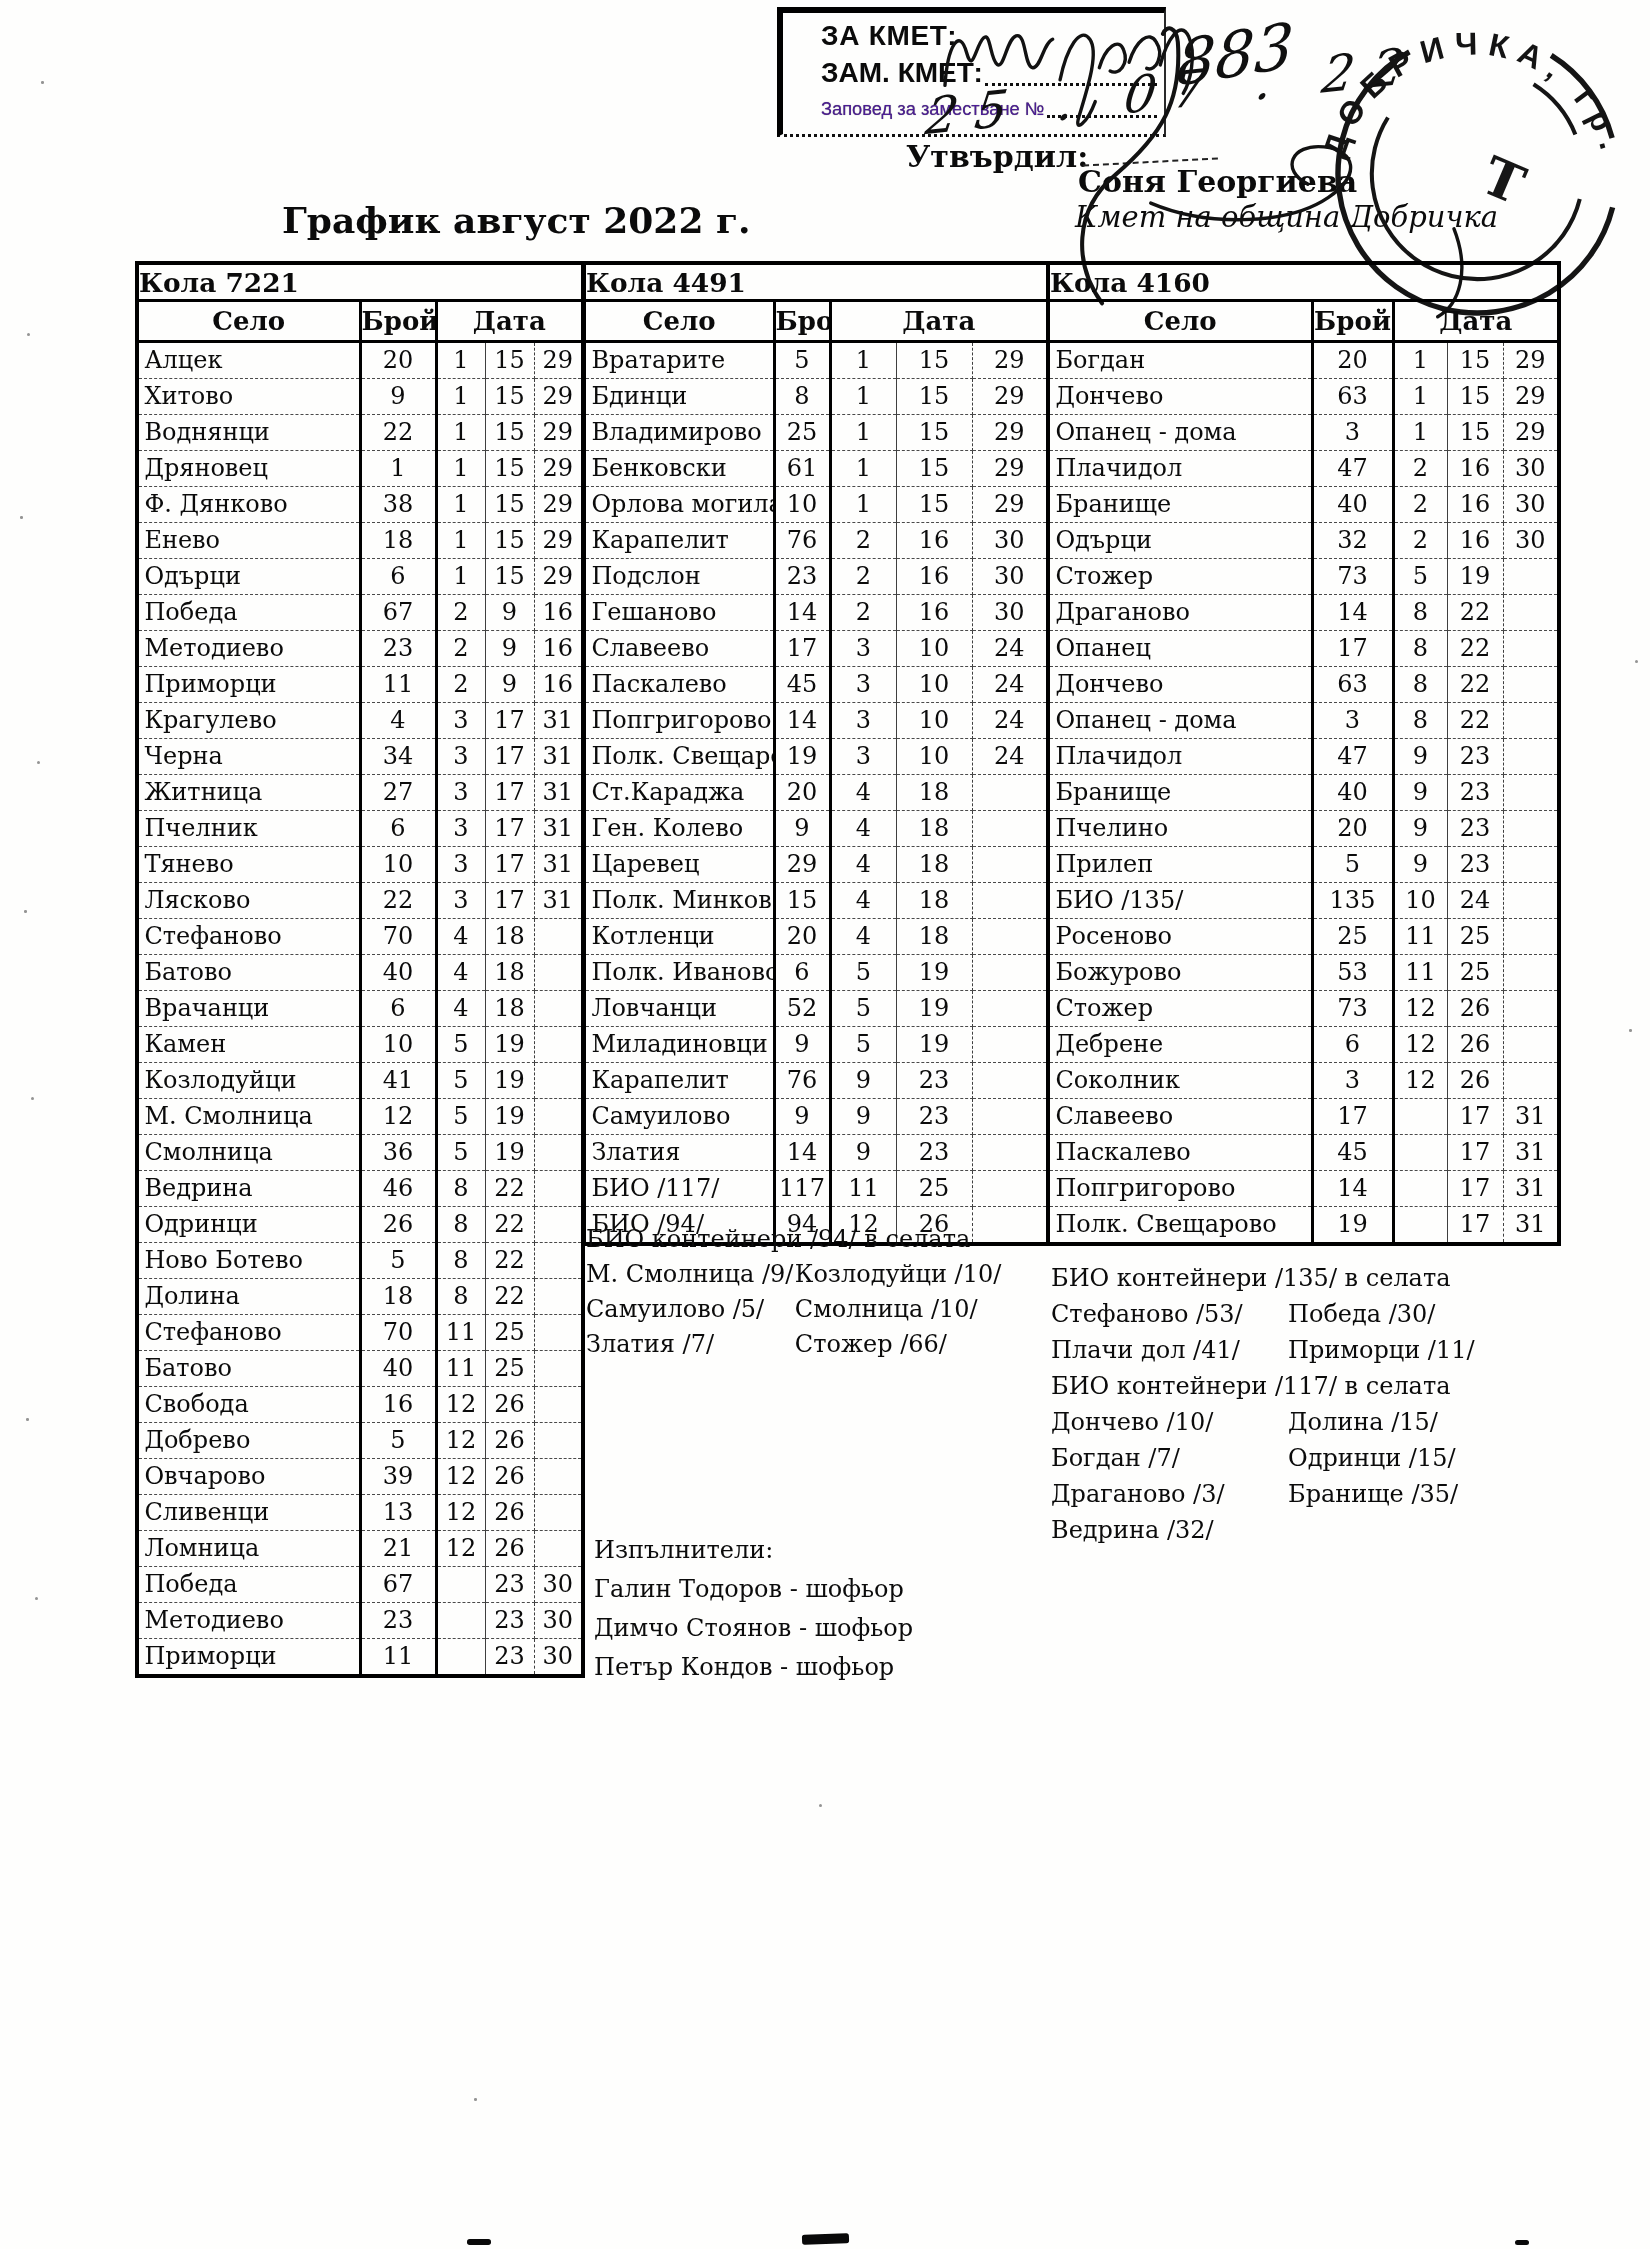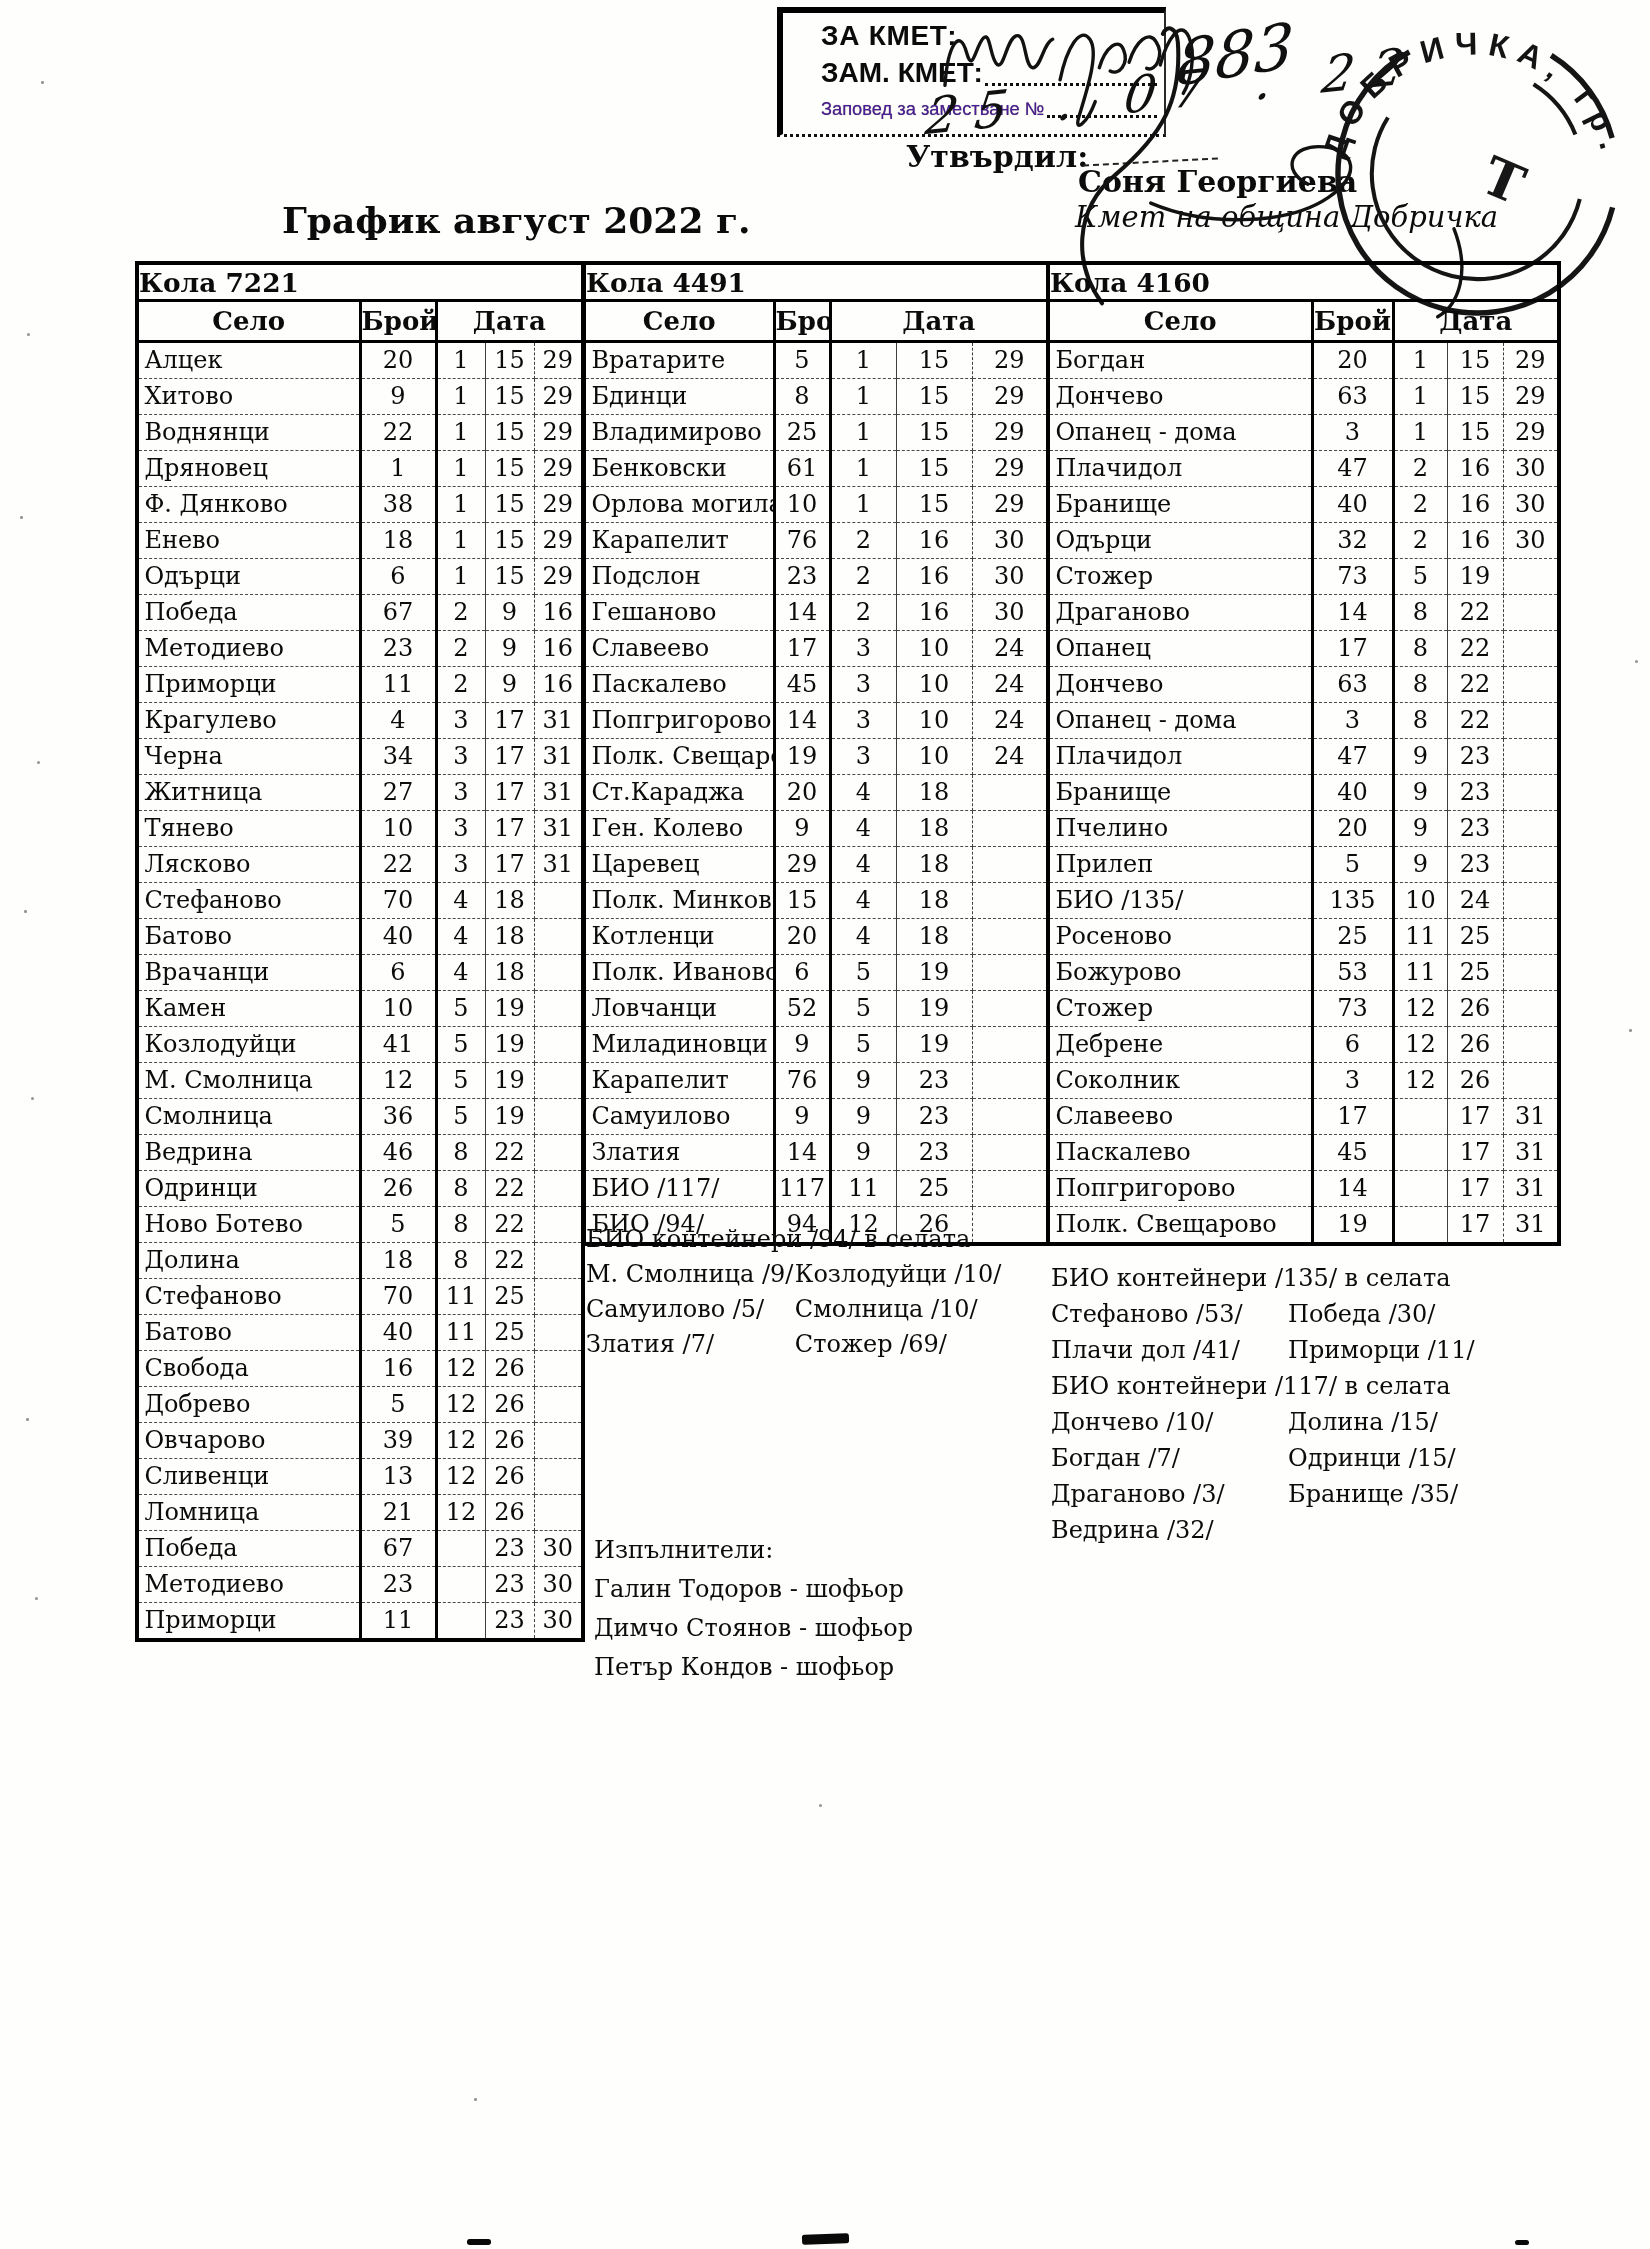--- a/index.html
+++ b/index.html
@@ -210,20 +210,27 @@
           <td class="c4">31</td>
         </tr>
         <tr>
           <td class="c0">Житница</td>
           <td class="c1">27</td>
           <td class="c2">3</td>
           <td class="c3">17</td>
           <td class="c4">31</td>
         </tr>
         <tr>
+          <td class="c0">Пчелник</td>
+          <td class="c1">6</td>
+          <td class="c2">3</td>
+          <td class="c3">17</td>
+          <td class="c4">31</td>
+        </tr>
+        <tr>
           <td class="c0">Тянево</td>
           <td class="c1">10</td>
           <td class="c2">3</td>
           <td class="c3">17</td>
           <td class="c4">31</td>
         </tr>
         <tr>
           <td class="c0">Лясково</td>
           <td class="c1">22</td>
           <td class="c2">3</td>
@@ -780,21 +787,21 @@
         <div class="note-line">
           <span>М. Смолница /9/</span>
           <span>Козлодуйци /10/</span>
         </div>
         <div class="note-line">
           <span>Самуилово /5/</span>
           <span>Смолница /10/</span>
         </div>
         <div class="note-line">
           <span>Златия /7/</span>
-          <span>Стожер /69/</span>
+          <span>Стожер /66/</span>
         </div>
       </div>
   </div>
 
   <div class="notes" id="notes-4680">
     <div>БИО контейнери /135/ в селата</div>
     <div>
         <div class="note-line">
           <span>Стефаново /53/</span>
           <span>Победа /30/</span>

